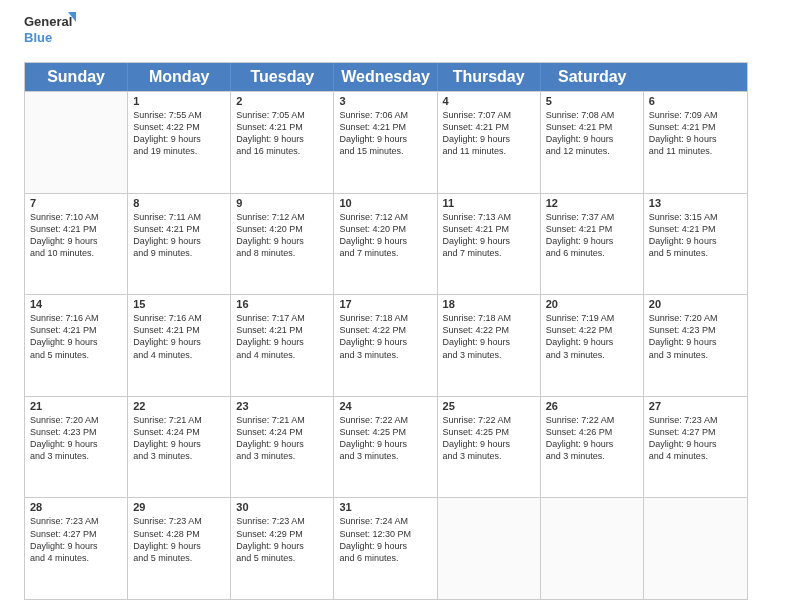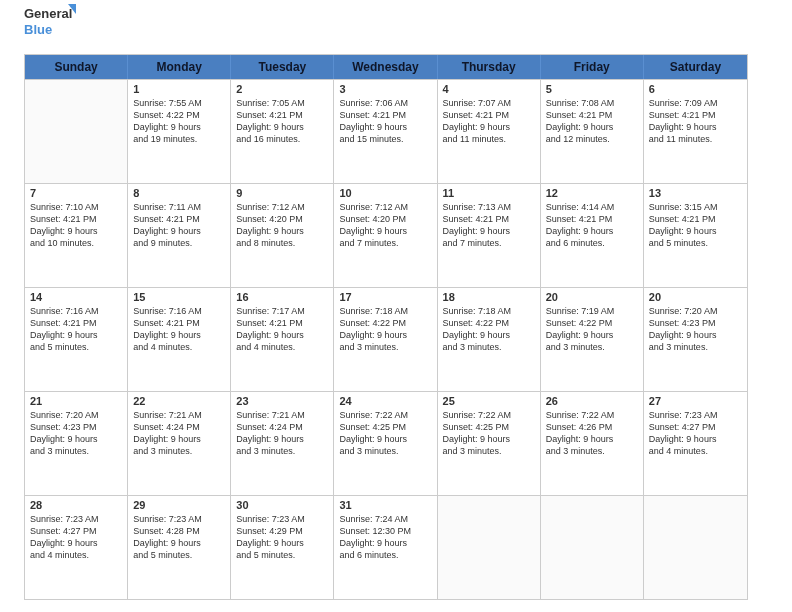--- a/index.html
+++ b/index.html
@@ -6,21 +6,21 @@
     body {
       width: 792px;
       height: 612px;
       background: #fff;
       font-family: Arial, sans-serif;
       overflow: hidden;
     }
     .page {
       width: 772px;
       height: 612px;
-      padding: 0 24px 12px 24px;
+      padding: 8px 24px 12px 24px;
       display: flex;
       flex-direction: column;
     }
     .header {
       display: flex;
       align-items: flex-start;
       justify-content: space-between;
       margin-bottom: 10px;
     }
     .logo {
@@ -47,22 +47,22 @@
       display: flex;
       flex-direction: column;
       border: 1px solid #ccc;
     }
     .cal-header-row {
       display: grid;
       grid-template-columns: repeat(7, 1fr);
       background: #4a7fc1;
     }
     .cal-header-cell {
-      color: #0f172a;
-      font-size: 12px;
+      color: #ffffff;
+      font-size: 16px;
       font-weight: bold;
       text-align: center;
       padding: 5px 3px;
       border-right: 1px solid #5a8fd1;
     }
     .cal-header-cell:last-child { border-right: none; text-align: center; }
     .cal-body {
       flex: 1;
       display: flex;
       flex-direction: column;
@@ -115,21 +115,20 @@
     </div>
   </div>
 
   <div class="calendar">
     <div class="cal-header-row">
     <div class="cal-header-cell">Sunday</div>
         <div class="cal-header-cell">Monday</div>
         <div class="cal-header-cell">Tuesday</div>
         <div class="cal-header-cell">Wednesday</div>
         <div class="cal-header-cell">Thursday</div>
-        <div class="cal-header-cell">Friday</div>
         <div class="cal-header-cell">Saturday</div>
       </div>
     <div class="cal-body">
     <div class="cal-row">
           <div class="cal-cell empty"></div>
           <div class="cal-cell">
             <span class="day-num">1</span>
             <span class="cell-line">Sunrise: 7:55 AM</span>
             <span class="cell-line">Sunset: 4:22 PM</span>
             <span class="cell-line">Daylight: 9 hours</span>
@@ -202,21 +201,21 @@
           </div>
           <div class="cal-cell">
             <span class="day-num">11</span>
             <span class="cell-line">Sunrise: 7:13 AM</span>
             <span class="cell-line">Sunset: 4:21 PM</span>
             <span class="cell-line">Daylight: 9 hours</span>
             <span class="cell-line">and 7 minutes.</span>
           </div>
           <div class="cal-cell">
             <span class="day-num">12</span>
-            <span class="cell-line">Sunrise: 4:14 AM</span>
+            <span class="cell-line">Sunrise: 7:37 AM</span>
             <span class="cell-line">Sunset: 4:21 PM</span>
             <span class="cell-line">Daylight: 9 hours</span>
             <span class="cell-line">and 6 minutes.</span>
           </div>
           <div class="cal-cell">
             <span class="day-num">13</span>
             <span class="cell-line">Sunrise: 3:15 AM</span>
             <span class="cell-line">Sunset: 4:21 PM</span>
             <span class="cell-line">Daylight: 9 hours</span>
             <span class="cell-line">and 5 minutes.</span>

